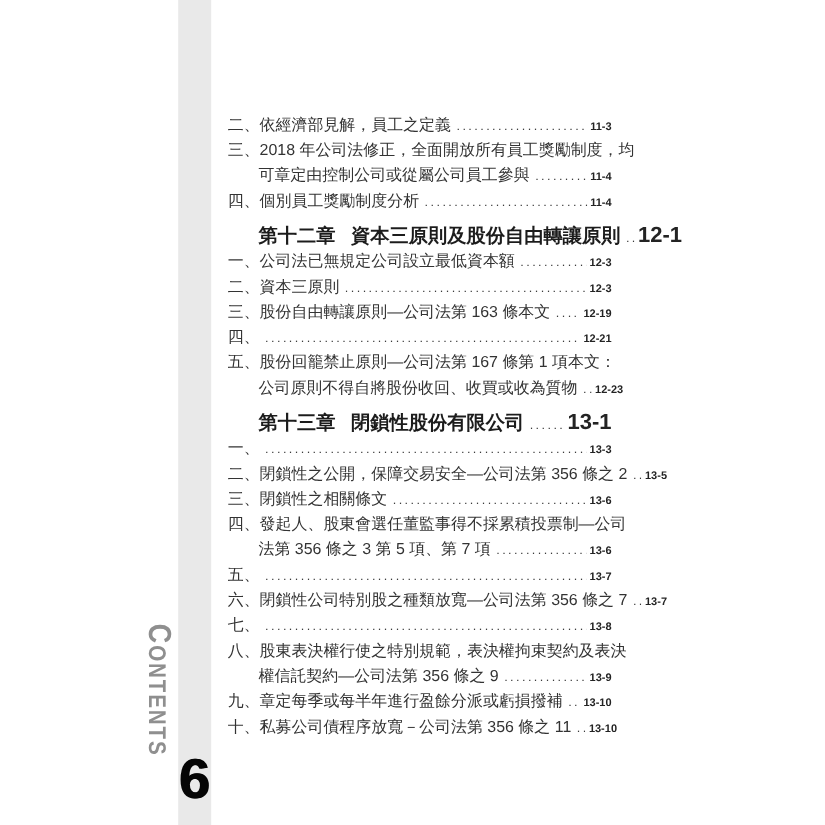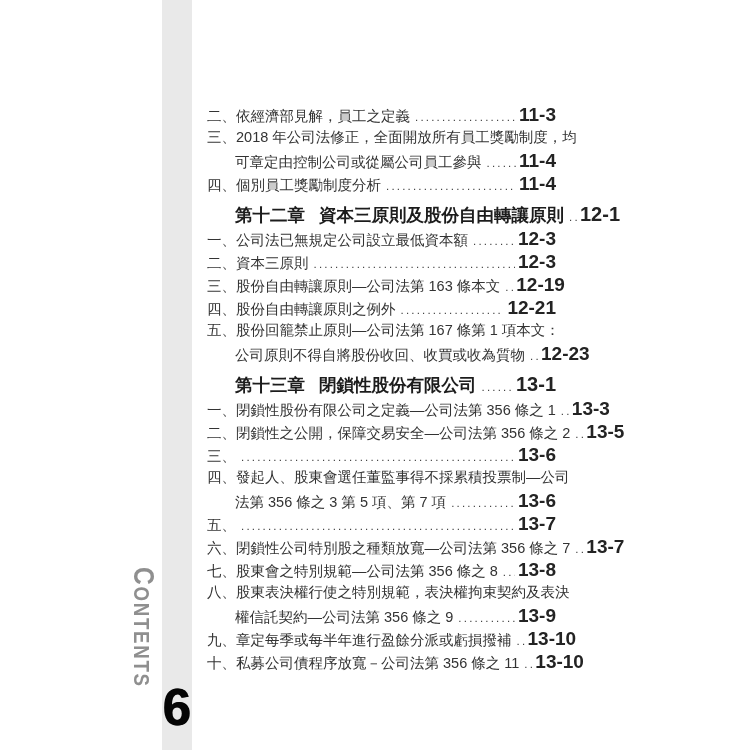--- a/index.html
+++ b/index.html
@@ -51,21 +51,21 @@
   .leader {
     flex:1 1 auto; overflow:hidden; white-space:nowrap;
     margin:0 3px 0 5px; color:#3c3c3c; min-width:8px;
   }
   .leader::after {
     content:"..........................................................................................................";
     font-size:11.5px; letter-spacing:2.2px;
     font-family:"Liberation Sans", sans-serif; font-weight:normal;
   }
   .pg {
-    font-weight:bold; font-size:19px; color:#232323;
+    font-weight:bold; font-size:10px; color:#232323;
     font-family:"Liberation Sans", sans-serif; white-space:nowrap;
   }
   .chapter-row .pg { font-size:20px; }
 </style>
 </head>
 <body>
 
 <div class="page">
   <div class="strip"></div>
   <div class="contents-label">CONTENTS</div>
@@ -111,53 +111,52 @@
         <span class="pg">12-3</span>
       </div>
       <div class="row item-row">
         <span class="num">三、</span>
         <span class="txt">股份自由轉讓原則—公司法第 163 條本文</span>
         <span class="leader"></span>
         <span class="pg">12-19</span>
       </div>
       <div class="row item-row">
         <span class="num">四、</span>
-        <span class="txt">股份自由轉讓原則之例外</span>
         <span class="leader"></span>
         <span class="pg">12-21</span>
       </div>
       <div class="row item-row">
         <span class="num">五、</span>
         <span class="txt">股份回籠禁止原則—公司法第 167 條第 1 項本文：</span>
       </div>
       <div class="row cont-row">
         <span class="txt">公司原則不得自將股份收回、收買或收為質物</span>
         <span class="leader"></span>
         <span class="pg">12-23</span>
       </div>
       <div class="row chapter-row">
         <span class="num">第十三章</span>
         <span class="txt">閉鎖性股份有限公司</span>
         <span class="leader"></span>
         <span class="pg">13-1</span>
       </div>
       <div class="row item-row">
         <span class="num">一、</span>
-        <span class="txt">閉鎖性股份有限公司之定義—公司法第 356 條之 1</span>
         <span class="leader"></span>
         <span class="pg">13-3</span>
       </div>
       <div class="row item-row">
         <span class="num">二、</span>
         <span class="txt">閉鎖性之公開，保障交易安全—公司法第 356 條之 2</span>
         <span class="leader"></span>
         <span class="pg">13-5</span>
       </div>
       <div class="row item-row">
         <span class="num">三、</span>
+        <span class="txt">閉鎖性之相關條文</span>
         <span class="leader"></span>
         <span class="pg">13-6</span>
       </div>
       <div class="row item-row">
         <span class="num">四、</span>
         <span class="txt">發起人、股東會選任董監事得不採累積投票制—公司</span>
       </div>
       <div class="row cont-row">
         <span class="txt">法第 356 條之 3 第 5 項、第 7 項</span>
         <span class="leader"></span>
@@ -169,21 +168,20 @@
         <span class="pg">13-7</span>
       </div>
       <div class="row item-row">
         <span class="num">六、</span>
         <span class="txt">閉鎖性公司特別股之種類放寬—公司法第 356 條之 7</span>
         <span class="leader"></span>
         <span class="pg">13-7</span>
       </div>
       <div class="row item-row">
         <span class="num">七、</span>
-        <span class="txt">股東會之特別規範—公司法第 356 條之 8</span>
         <span class="leader"></span>
         <span class="pg">13-8</span>
       </div>
       <div class="row item-row">
         <span class="num">八、</span>
         <span class="txt">股東表決權行使之特別規範，表決權拘束契約及表決</span>
       </div>
       <div class="row cont-row">
         <span class="txt">權信託契約—公司法第 356 條之 9</span>
         <span class="leader"></span>

